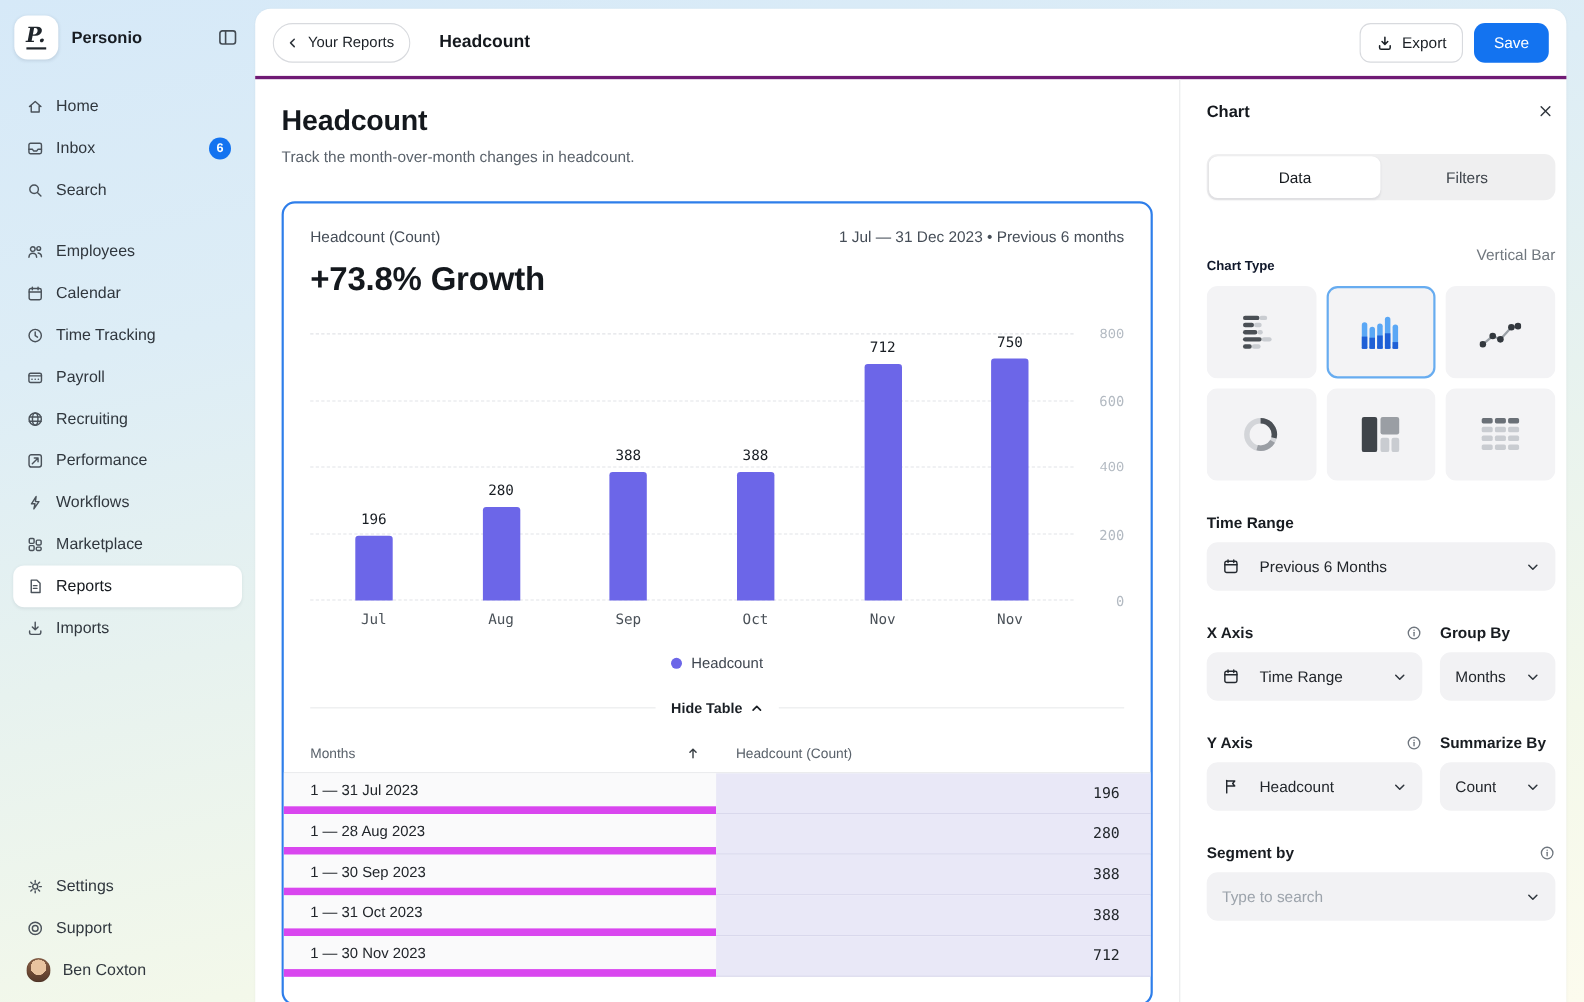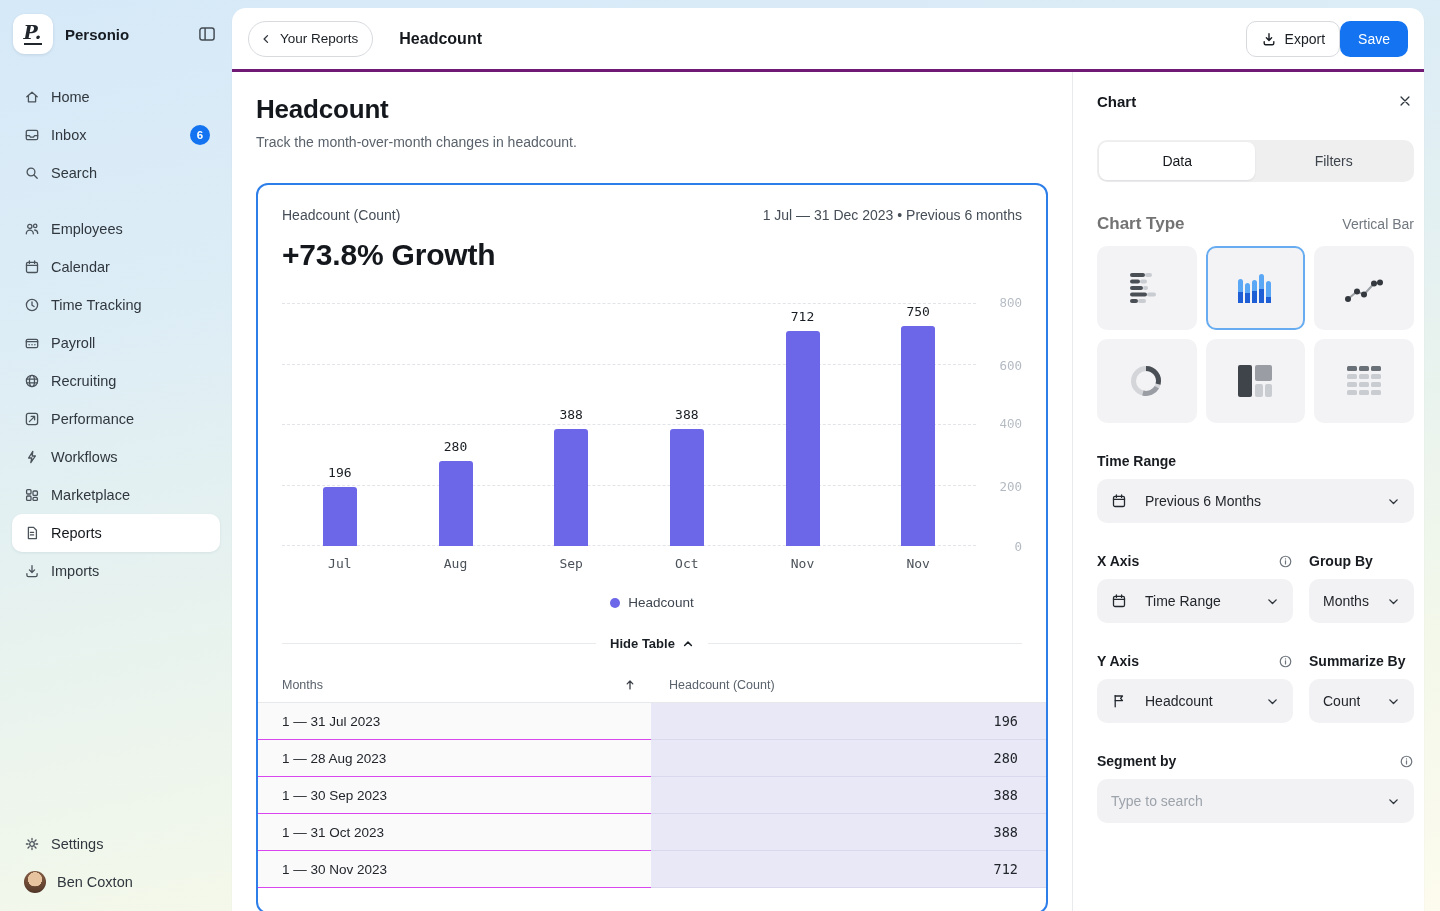--- a/index.html
+++ b/index.html
@@ -28,21 +28,21 @@
   .badge { min-width:20px; height:20px; border-radius:10px; background:#1373F0; color:#fff; font-size:11.5px; font-weight:600; display:flex; align-items:center; justify-content:center; padding:0 6px; }
   .side-spacer { flex:1; }
   .avatar { width:22px; height:22px; border-radius:50%; flex:none; background:radial-gradient(circle at 50% 38%, #E8C39F 0 40%, #A9755200 41%), linear-gradient(180deg,#8A6248 0%,#6E4A35 55%,#54382A 100%); box-shadow:inset 0 0 0 1px rgba(0,0,0,.08); }
 
   
   .card { position:absolute; left:232px; top:8px; right:16px; bottom:0; background:#fff; border-radius:14px 14px 0 0; box-shadow:0 1px 2px rgba(20,40,60,.05); display:flex; flex-direction:column; }
   .topbar { height:64px; flex:none; display:flex; align-items:center; padding:0 16px 0 16px; border-bottom:3px solid #701a75; }
   .back-pill { display:flex; align-items:center; gap:8px; height:36px; padding:0 14px 0 11px; border:1px solid #D8DADE; border-radius:18px; background:#fff; font-size:13.5px; font-weight:500; color:#1A1F25; cursor:pointer; }
   .back-pill .chev { color:#30363D; }
   .topbar-title { font-size:16px; font-weight:600; margin-left:26px; color:#14181D; }
-  .topbar-right { margin-left:auto; display:flex; align-items:center; gap:0; }
+  .topbar-right { margin-left:auto; display:flex; align-items:center; gap:10px; }
   .btn-export { display:flex; align-items:center; gap:8px; height:36px; padding:0 14px; border:1px solid #D8DADE; border-radius:10px; background:#fff; font-size:14px; font-weight:500; color:#1A1F25; cursor:pointer; }
   .btn-save { height:36px; padding:0 18px; border:none; border-radius:10px; background:#1373F0; color:#fff; font-size:14px; font-weight:500; cursor:pointer; }
 
   .content { flex:1; display:flex; min-height:0; }
   .main { width:840px; flex:none; padding:0 24px; overflow:hidden; }
   .page-h1 { font-size:26px; font-weight:700; letter-spacing:-.2px; margin-top:22px; }
   .page-sub { font-size:14px; color:#5A626B; margin-top:9px; }
 
   .chart-card { margin-top:33px; border:2px solid #2E7EEA; border-radius:12px; padding:22px 24px 24px; }
   .cc-head { display:flex; justify-content:space-between; align-items:baseline; font-size:14px; color:#454D57; }
@@ -64,34 +64,34 @@
   .hide-table .line { flex:1; height:1px; background:#E9EAEC; }
   .hide-btn { display:flex; align-items:center; gap:7px; font-size:13px; font-weight:700; color:#1A1F25; cursor:pointer; padding:0 4px; }
 
   .dtable { margin:16px -24px 0; }
   .thead { display:flex; align-items:center; height:36px; border-bottom:1px solid #E7E8EA; font-size:12.5px; color:#5A626B; }
   .th-months { flex:1; display:flex; align-items:center; padding:0 14px 0 24px; }
   .th-months .tlabel { flex:1; }
   .sort-ic { color:#3A4046; cursor:pointer; }
   .th-value { width:395px; padding-left:18px; }
   .trow { display:flex; height:37px; }
-  .td-months { flex:1; display:flex; align-items:center; padding-left:24px; background:#FAFAFB; border-bottom:1px solid #d946ef; font-size:13.5px; color:#22262B; }
+  .td-months { flex:1; display:flex; align-items:center; padding-left:24px; background:#FAFAFB; border-bottom:7px solid #d946ef; font-size:13.5px; color:#22262B; }
   .td-value { width:395px; display:flex; align-items:center; justify-content:flex-end; padding-right:28px; background:#E9E8F7; border-bottom:1px solid rgba(120,120,170,.14); font-size:13.5px; color:#22262B; }
 
   
   .rpanel { flex:1; border-left:1px solid #E9EAEC; padding:20px 16px 0 24px; }
   .rp-head { display:flex; align-items:center; justify-content:space-between; }
   .rp-title { font-size:15px; font-weight:600; }
   .close-btn { color:#30363D; cursor:pointer; padding:2px; }
   .tabs { margin-top:30px; display:grid; grid-template-columns:1fr 1fr; background:#EFEFF0; border-radius:10px; padding:2px; height:42px; }
   .tab { display:flex; align-items:center; justify-content:center; font-size:14px; color:#3E444B; border-radius:8px; cursor:pointer; }
   .tab.active { background:#fff; color:#15191E; font-weight:500; box-shadow:0 1px 2px rgba(20,30,45,.08); }
 
   .ct-row { display:flex; align-items:center; justify-content:space-between; margin-top:32px; }
-  .ct-label { font-size:17px; font-weight:600; color:#737373; }
+  .ct-label { font-size:12px; font-weight:600; color:#0f172a;margin-top:20px; }
   .ct-value { font-size:14px; color:#71787F; }
   .tiles { margin-top:12px; display:grid; grid-template-columns:repeat(3,1fr); gap:9px; }
   .tile { height:84px; background:#F3F3F5; border:2px solid transparent; border-radius:10px; display:flex; align-items:center; justify-content:center; cursor:pointer; }
   .tile.selected { border-color:#67ACF0; }
 
   .f-label { font-size:14px; font-weight:600; color:#181C21; }
   .lbl-row { display:flex; align-items:center; justify-content:space-between; }
   .info-ic { color:#6F767E; cursor:pointer; }
   .sel { display:flex; align-items:center; gap:18px; height:44px; background:#F2F2F4; border-radius:10px; padding:0 14px; margin-top:10px; cursor:pointer; }
   .sel .s-ic { color:#23282E; flex:none; }
@@ -255,20 +255,29 @@
   <div class="nav-group" id="nav-bottom">
       <div class="nav-item">
         <span class="nicon">
           <svg width="16" height="16" viewBox="0 0 16 16" fill="none" stroke="currentColor" stroke-width="1.3" stroke-linecap="round" stroke-linejoin="round">
             <circle cx="8" cy="8" r="2.3"></circle>
             <path d="M8 2.4v1.7M8 11.9v1.7M2.4 8h1.7M11.9 8h1.7M4 4l1.2 1.2M10.8 10.8 12 12M12 4l-1.2 1.2M5.2 10.8 4 12"></path>
           </svg>
         </span>
         <span class="nlabel">Settings</span>
       </div>
+      <div class="nav-item">
+        <span class="nicon">
+          <svg width="16" height="16" viewBox="0 0 16 16" fill="none" stroke="currentColor" stroke-width="1.3" stroke-linecap="round" stroke-linejoin="round">
+            <circle cx="8" cy="8" r="5.6"></circle>
+            <circle cx="8" cy="8" r="2.6"></circle>
+          </svg>
+        </span>
+        <span class="nlabel">Support</span>
+      </div>
     </div>
   <div class="nav-item">
     <span class="avatar"></span>
     <span class="nlabel">Ben Coxton</span>
   </div>
 </nav>
 
 <div class="card">
   <div class="topbar">
     <button class="back-pill">

